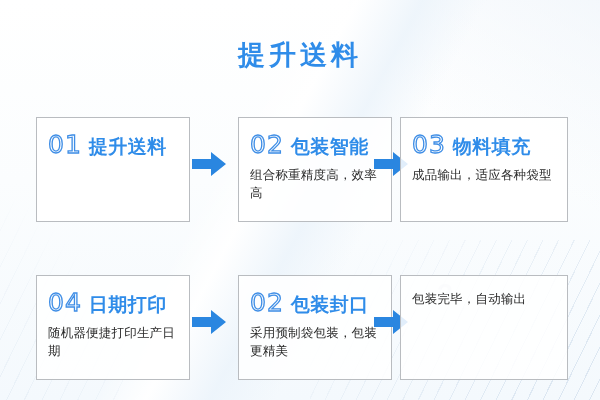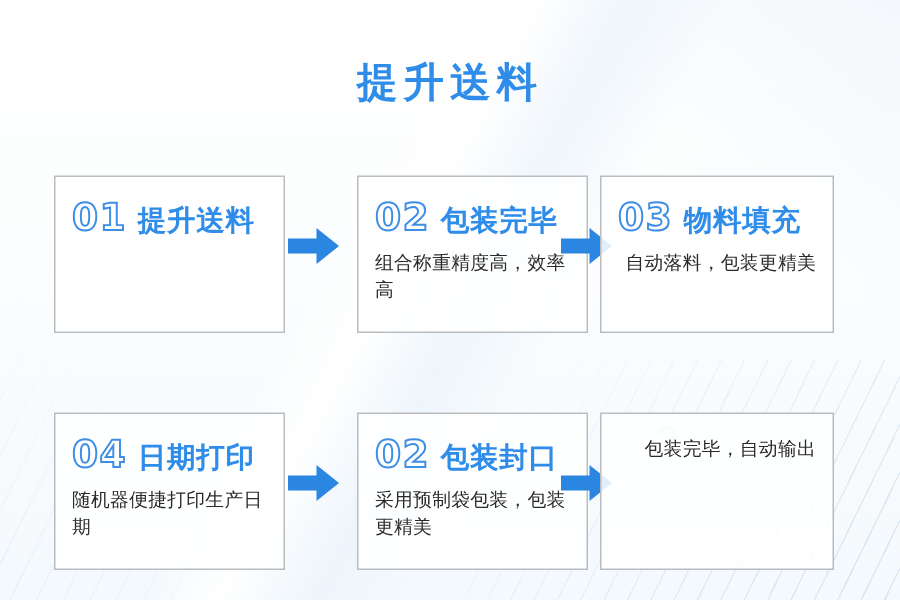--- a/index.html
+++ b/index.html
@@ -126,31 +126,31 @@
     top: 0;
     width: 154px;
     height: 105px;
     box-sizing: border-box;
     background: rgba(255,255,255,0.86);
     border: 1px solid #b9bcc0;
     padding: 14px 11px 0 11px;
   }
   .card.pos0 { left: 0px; }
   .card.pos1 { left: 182px; margin-left: 20px; }
-  .card.pos2 { left: 364px; width: 156px; text-align: right; }
+  .card.pos2 { left: 364px; width: 168px; }
 
   .card-head {
     display: flex;
     align-items: baseline;
     white-space: nowrap;
     margin-bottom: 9px;
   }
   .card-num {
     font-size: 25px;
-    font-weight: bold;
+    font-weight: normal;
     color: #ffffff;
     -webkit-text-stroke: 1.3px #3f8ee6;
     letter-spacing: 1px;
     line-height: 1;
     font-family: "DejaVu Sans", "Liberation Sans", sans-serif;
   }
   .card-title {
     font-size: 19px;
     font-weight: bold;
     color: #2f8ce9;
@@ -205,37 +205,37 @@
 
       <div class="arrow a0">
         <svg width="34" height="28" viewBox="0 0 34 28" aria-hidden="true">
           <path d="M0 9 H19 V2 L34 14 L19 26 V19 H0 Z" fill="#2a86e0"></path>
         </svg>
       </div>
 
       <div class="card pos1">
         <div class="card-head">
           <span class="card-num">02</span>
-          <span class="card-title">包装完毕</span>
+          <span class="card-title">包装智能</span>
         </div>
         <div class="card-desc">组合称重精度高，效率高</div>
       </div>
 
       <div class="arrow a1">
         <svg width="34" height="28" viewBox="0 0 34 28" aria-hidden="true">
           <path d="M0 9 H19 V2 L34 14 L19 26 V19 H0 Z" fill="#2a86e0"></path>
         </svg>
       </div>
 
       <div class="card pos2">
         <div class="card-head">
           <span class="card-num">03</span>
           <span class="card-title">物料填充</span>
         </div>
-        <div class="card-desc">自动落料，包装更精美</div>
+        <div class="card-desc">成品输出，适应各种袋型</div>
       </div>
 
     </div>
 
     <div class="flow-row">
 
       <div class="card pos0">
         <div class="card-head">
           <span class="card-num">04</span>
           <span class="card-title">日期打印</span>

